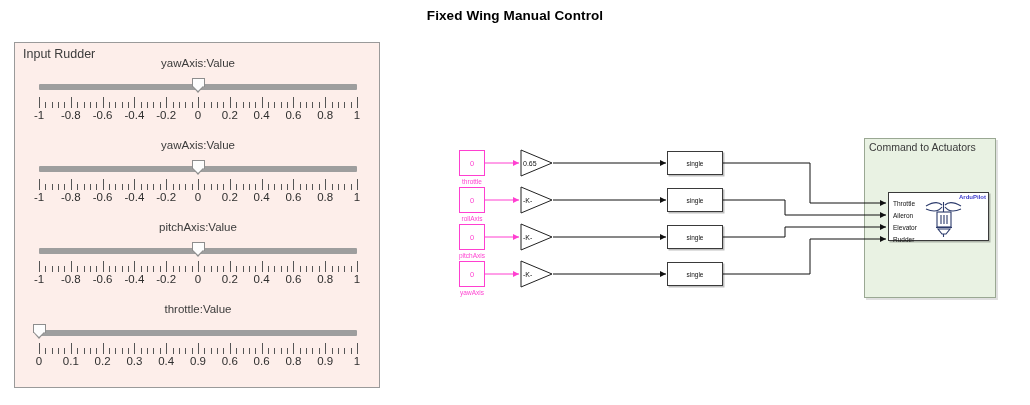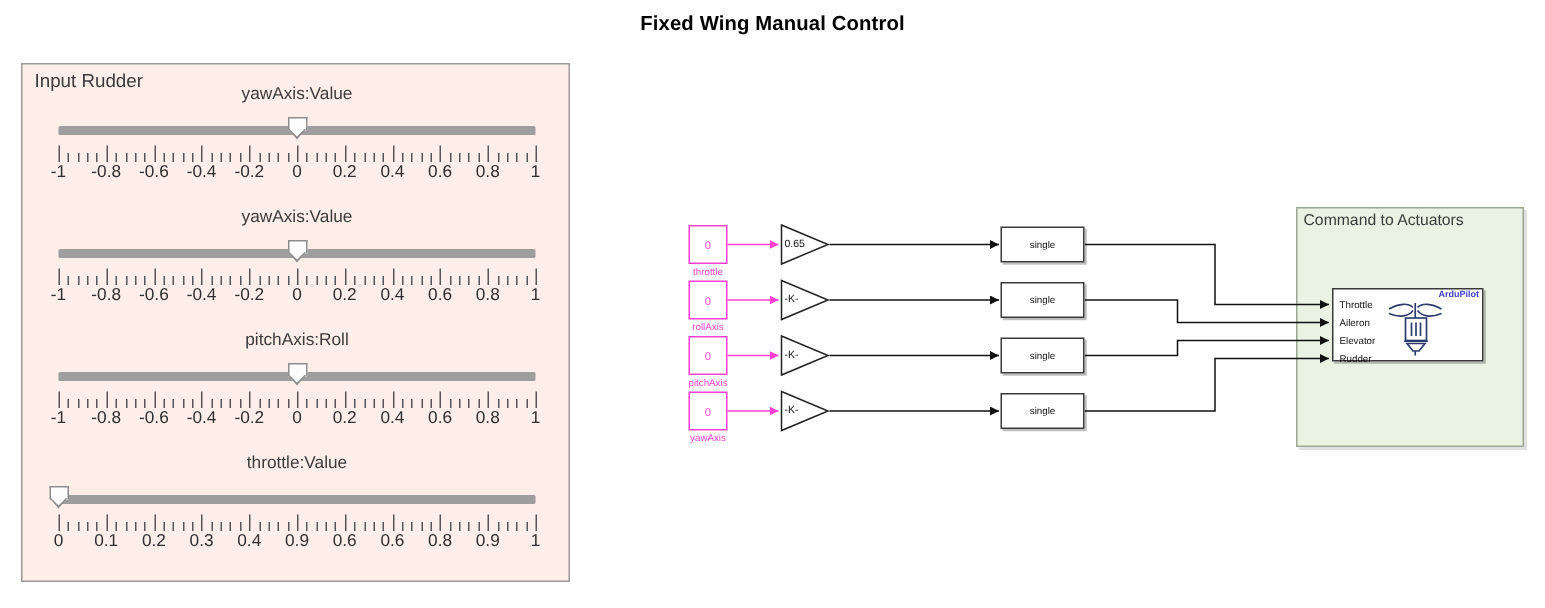--- a/index.html
+++ b/index.html
@@ -134,21 +134,21 @@
   }
   .sl-sub-desired {
     left: 437px; top: 138px;
     width: 370px; height: 167px;
     background: #dcdcf5;
     border: 1px solid #8f8f9f;
     box-shadow: 2px 2px 0 rgba(0,0,0,0.12);
   }
   .sl-sub-actuators {
     left: 864px; top: 138px;
-    width: 152px; height: 160px;
+    width: 132px; height: 160px;
     background: #e9f2e3;
     border: 1px solid #9aa893;
     box-shadow: 2px 2px 0 rgba(0,0,0,0.12);
     text-decoration: underline;
   }
   .sl-sub-title {
     position: absolute;
     left: 4px; top: 2px;
     font-size: 10.5px;
     color: #3a3a3a;
@@ -398,21 +398,21 @@
             <span style="left: 127.2px;">-0.2</span>
             <span style="left: 159px;">0</span>
             <span style="left: 190.8px;">0.2</span>
             <span style="left: 222.6px;">0.4</span>
             <span style="left: 254.4px;">0.6</span>
             <span style="left: 286.2px;">0.8</span>
             <span style="left: 318px;">1</span>
           </div>
         </div>
         <div class="slider-group" style="top: 178px;">
-          <div class="slider-label">pitchAxis:Roll</div>
+          <div class="slider-label">pitchAxis:Value</div>
           <div class="slider-track-wrap">
             <div class="slider-track"></div>
             <div class="slider-thumb" style="left: 159px;">
               <div class="body"></div>
               <div class="tip"></div>
               <div class="tip-inner"></div>
             </div>
           </div>
           <div class="ruler">
             <div class="tick major" style="left: 0px;"></div>

